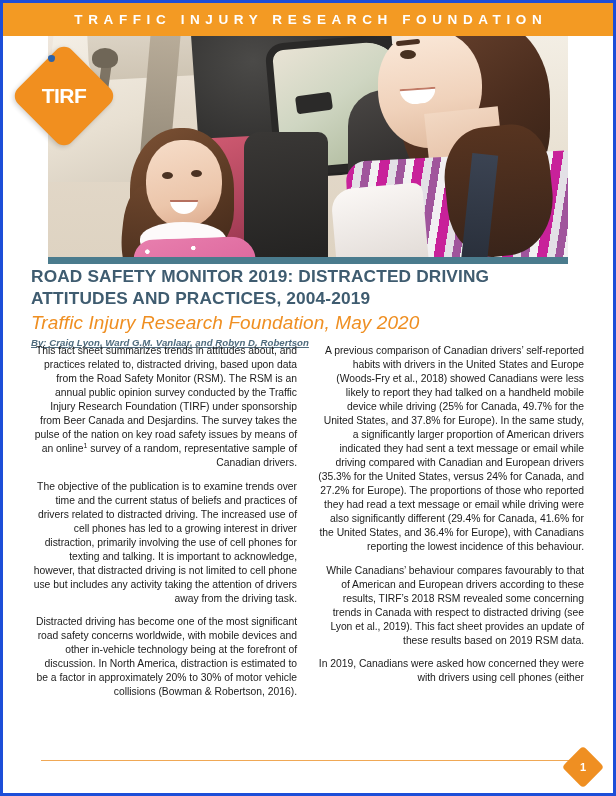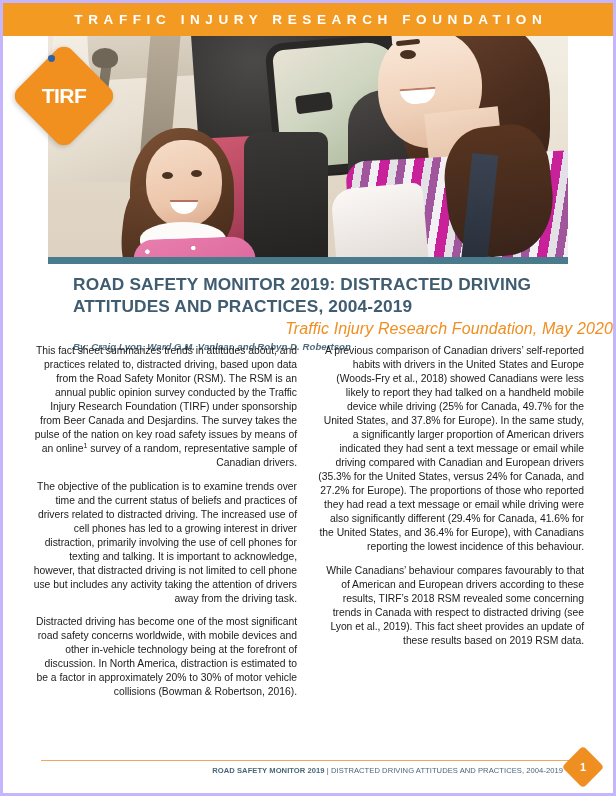--- a/index.html
+++ b/index.html
@@ -12,21 +12,21 @@
     height: 796px;
     font-family: "Liberation Sans", sans-serif;
     overflow: hidden;
   }
 
   .page {
     position: relative;
     width: 616px;
     height: 796px;
     box-sizing: border-box;
-    border: 3px solid #c4b5fd;
+    border: 3px solid #1d4ed8;
     background: #ffffff;
     overflow: hidden;
     padding-left: 44px;
   }
 
   
   .masthead {
     position: absolute;
     left: 0;
     top: 0;
@@ -244,48 +244,47 @@
     top: 254px;
     width: 520px;
     height: 7px;
     background: #4a7b8d;
   }
 
   
   .title-block {
     position: absolute;
     left: 28px;
-    top: 270px;
+    top: 262px;
     width: 540px;
-    margin-left: 42px;
   }
   .doc-title {
     color: #3f5c70;
     font-size: 17.3px;
     font-weight: bold;
     line-height: 1.28;
     letter-spacing: 0.15px;
     margin: 0;
   }
   .doc-subtitle {
     color: #ef8f22;
-    font-size: 16px;
+    font-size: 19px;
     font-style: italic;
     line-height: 1.25;
     margin: 2px 0 0 0;
     letter-spacing: 0.1px;
-    text-align: right;
   }
   .doc-authors {
     color: #4f6b7d;
     font-size: 9.6px;
     font-style: italic;
     font-weight: bold;
     margin: 2px 0 0 0;
     letter-spacing: 0.05px;
+    text-decoration: underline;
   }
 
   
   .columns {
     position: absolute;
     left: 28px;
     top: 341px;
     width: 554px;
     height: 400px;
     display: flex;
@@ -465,24 +464,24 @@
 
       <p class="para">Distracted driving has become one of the most significant road safety concerns worldwide, with mobile devices and other in-vehicle technology being at the forefront of discussion. In North America, distraction is estimated to be a factor in approximately 20% to 30% of motor vehicle collisions (Bowman &amp; Robertson, 2016).</p>
     </div>
 
     <div class="col">
       <p class="para">A previous comparison of Canadian drivers’ self-reported habits with drivers in the United States and Europe (Woods-Fry et al., 2018) showed Canadians were less likely to report they had talked on a handheld mobile device while driving (25% for Canada, 49.7% for the United States, and 37.8% for Europe). In the same study, a significantly larger proportion of American drivers indicated they had sent a text message or email while driving compared with Canadian and European drivers (35.3% for the United States, versus 24% for Canada, and 27.2% for Europe). The proportions of those who reported they had read a text message or email while driving were also significantly different (29.4% for Canada, 41.6% for the United States, and 36.4% for Europe), with Canadians reporting the lowest incidence of this behaviour.</p>
 
       <p class="para">While Canadians’ behaviour compares favourably to that of American and European drivers according to these results, TIRF’s 2018 RSM revealed some concerning trends in Canada with respect to distracted driving (see Lyon et al., 2019). This fact sheet provides an update of these results based on 2019 RSM data.</p>
 
 
+      <p class="para">In 2019, Canadians were asked how concerned they were with drivers using cell phones (either</p>
     </div>
 
   </div>
 
   <div class="footer-rule"></div>
-  <div class="footer-text"><span class="strong">ROAD SAFETY MONITOR 2019</span><span> | DISTRACTED DRIVING ATTITUDES AND PRACTICES, 2004-2019</span></div>
 
   <div class="page-badge">
     <span>1</span>
   </div>
 
 </div>
 
 </body></html>

